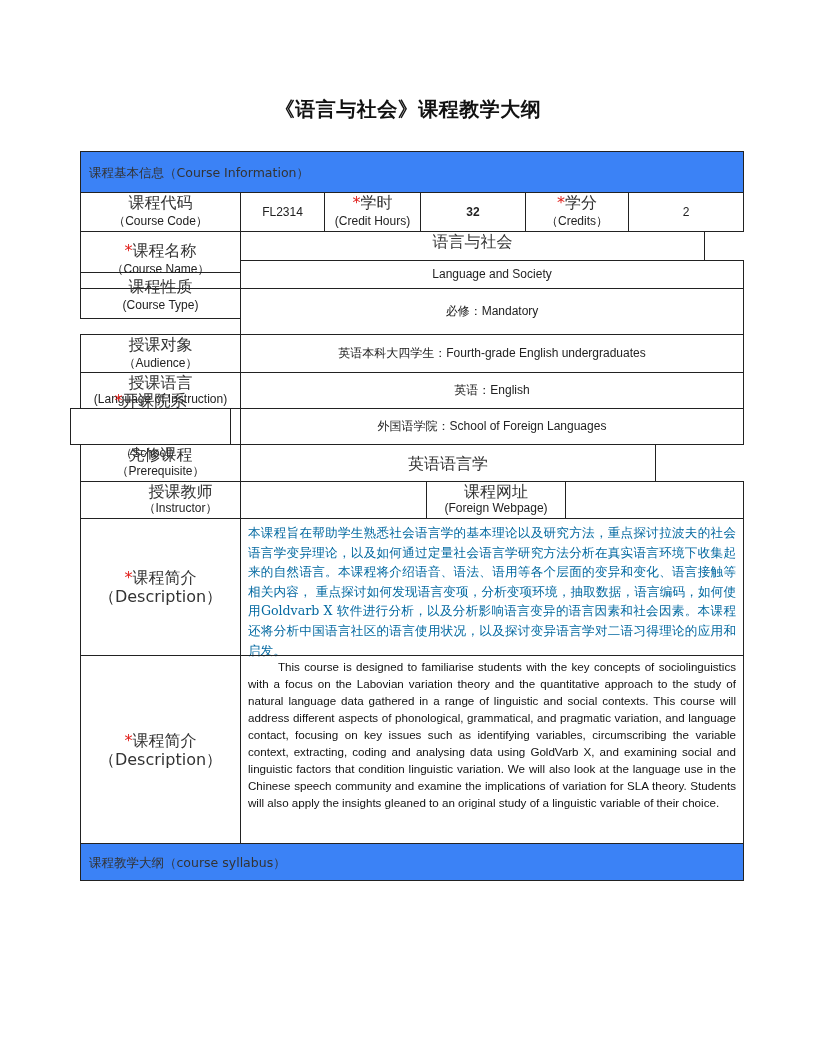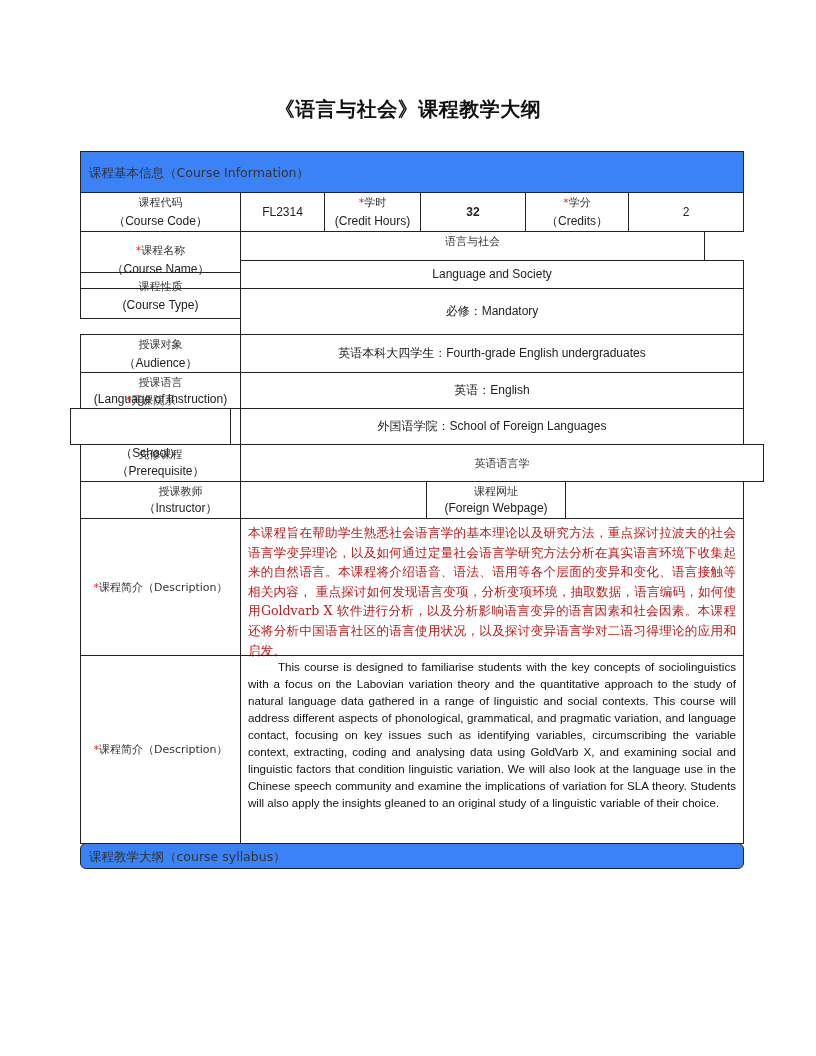--- a/index.html
+++ b/index.html
@@ -6,24 +6,24 @@
     body { width: 816px; height: 1056px; position: relative; overflow: hidden;
       font-family: "Liberation Sans", "DejaVu Sans", sans-serif; color: #222; }
     .title { position: absolute; left: 0; top: 96px; width: 816px; text-align: center;
       font-size: 20px; font-weight: bold; color: #111; font-family: "DejaVu Sans", sans-serif; letter-spacing: 0.5px; }
     .cell { position: absolute; box-sizing: border-box; border: 1px solid #222;
       display: flex; align-items: center; justify-content: center; text-align: center;
       font-size: 12px; line-height: 19px; color: #222; }
     .cell.gray { background: #3b82f6; justify-content: flex-start; padding-left: 8px; font-size: 12.5px; }
     .cell.lbl { flex-direction: column; }
     .star { color: #e0201c; }
-    .zh { font-family: "DejaVu Sans", sans-serif; font-size: 11px; color: #333; }
+    .zh { font-family: "DejaVu Sans", sans-serif; font-size: 16px; color: #333; }
     .desc { position: absolute; box-sizing: border-box; border: 1px solid #222; padding: 4px 7px; }
     .desc-zh { font-family: "DejaVu Serif", serif; font-size: 12.6px; line-height: 19.6px;
-      text-align: justify; text-align-last: left; color: #b91c1c; }
+      text-align: justify; text-align-last: left; color: #0369a1; }
     .desc-en { font-family: "Liberation Sans", sans-serif; font-size: 11.6px; line-height: 17px;
       text-align: justify; text-align-last: left; color: #111; text-indent: 30px; padding-top: 2px; }
   </style>
 </head>
 <body>
 
 <div class="title">《语言与社会》课程教学大纲</div>
 
 <div>
 
@@ -73,21 +73,21 @@
   <div class="cell lbl" style="left:70px;top:408px;width:161px;height:37px;line-height:17px;gap:36px;">
     <span class="zh"><span class="star">*</span><span>开课院系</span></span>
     <span>（School）</span>
   </div>
   <div class="cell" style="left:240px;top:408px;width:504px;height:37px;">外国语学院：School of Foreign Languages</div>
 
   <div class="cell lbl" style="left:80px;top:444px;width:161px;height:38px;line-height:17px;">
     <span class="zh">先修课程</span>
     <span>（Prerequisite）</span>
   </div>
-  <div class="cell zh" style="left:240px;top:444px;width:524px;height:38px;">英语语言学</div>
+  <div class="cell zh" style="left:240px;top:444px;width:416px;height:38px;">英语语言学</div>
 
   <div class="cell lbl" style="left:80px;top:481px;width:161px;height:38px;line-height:17px;padding-left:40px;">
     <span class="zh">授课教师</span>
     <span>（Instructor）</span>
   </div>
   <div class="cell" style="left:240px;top:481px;width:187px;height:38px;"></div>
   <div class="cell lbl" style="left:426px;top:481px;width:140px;height:38px;line-height:17px;">
     <span class="zh">课程网址</span>
     <span>(Foreign Webpage)</span>
   </div>
@@ -96,14 +96,14 @@
   <div class="cell" style="left:80px;top:518px;width:161px;height:138px;">
     <span class="zh"><span class="star">*</span><span>课程简介（Description）</span></span>
   </div>
   <div class="desc desc-zh" style="left:240px;top:518px;width:504px;height:138px;">本课程旨在帮助学生熟悉社会语言学的基本理论以及研究方法，重点探讨拉波夫的社会语言学变异理论，以及如何通过定量社会语言学研究方法分析在真实语言环境下收集起来的自然语言。本课程将介绍语音、语法、语用等各个层面的变异和变化、语言接触等相关内容， 重点探讨如何发现语言变项，分析变项环境，抽取数据，语言编码，如何使用Goldvarb X 软件进行分析，以及分析影响语言变异的语言因素和社会因素。本课程还将分析中国语言社区的语言使用状况，以及探讨变异语言学对二语习得理论的应用和启发。</div>
 
   <div class="cell" style="left:80px;top:655px;width:161px;height:189px;">
     <span class="zh"><span class="star">*</span><span>课程简介（Description）</span></span>
   </div>
   <div class="desc desc-en" style="left:240px;top:655px;width:504px;height:189px;">This course is designed to familiarise students with the key concepts of sociolinguistics with a focus on the Labovian variation theory and the quantitative approach to the study of natural language data gathered in a range of linguistic and social contexts. This course will address different aspects of phonological, grammatical, and pragmatic variation, and language contact, focusing on key issues such as identifying variables, circumscribing the variable context, extracting, coding and analysing data using GoldVarb X, and examining social and linguistic factors that condition linguistic variation. We will also look at the language use in the Chinese speech community and examine the implications of variation for SLA theory. Students will also apply the insights gleaned to an original study of a linguistic variable of their choice.</div>
 
-  <div class="cell gray zh" style="left:80px;top:843px;width:664px;height:26px;border-radius:6px;">课程教学大纲（course syllabus）</div>
+  <div class="cell gray zh" style="left:80px;top:843px;width:664px;height:38px;">课程教学大纲（course syllabus）</div>
 </div>
 
 </body></html>

